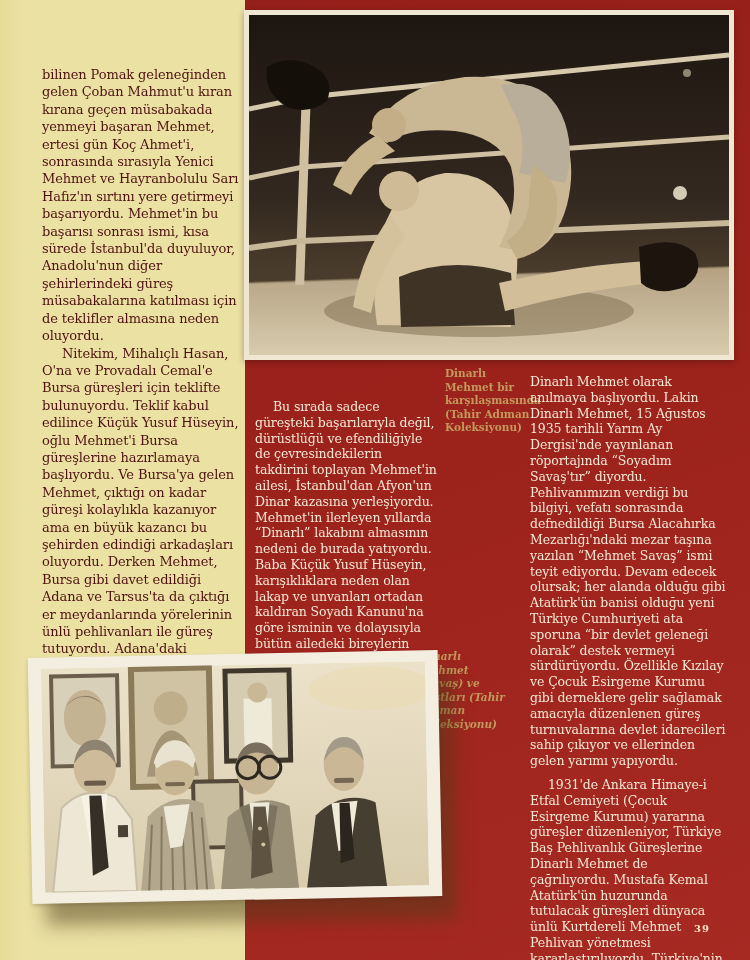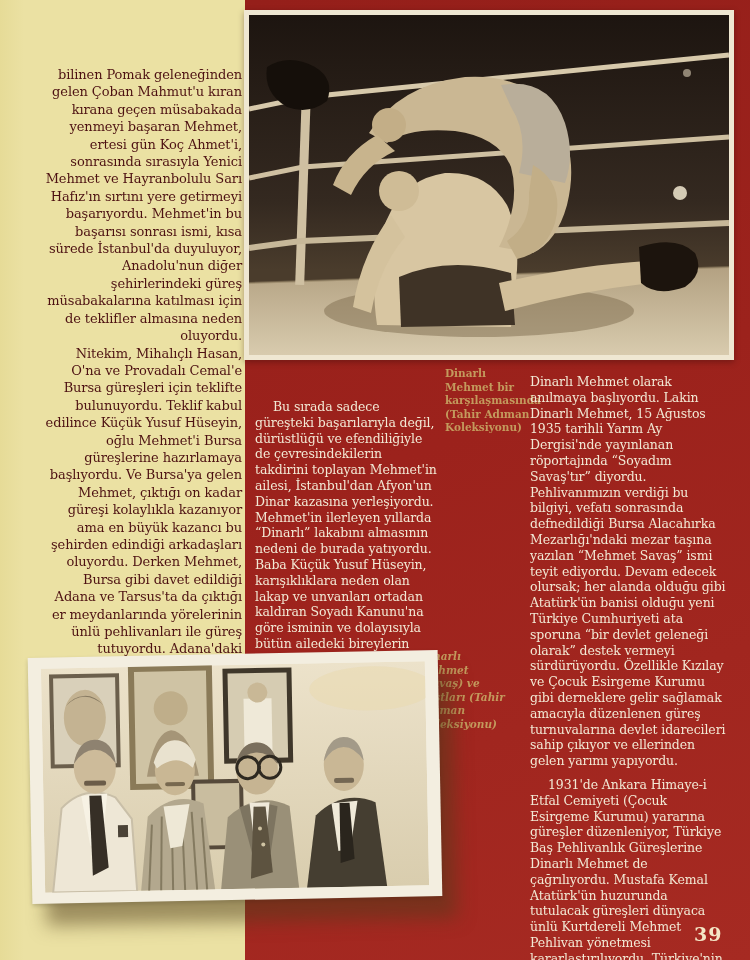--- a/index.html
+++ b/index.html
@@ -14,21 +14,21 @@
   }
   .red-panel{
     position:absolute;left:245px;top:0;width:505px;height:960px;
     background:linear-gradient(160deg,#951f1a 0%,#9c221c 45%,#a62a22 100%);
   }
   
   .left-col{
     position:absolute;left:42px;top:66px;width:200px;
     color:#4d1112;font-size:13px;line-height:17.4px;letter-spacing:-0.1px;
   }
-  .left-col p{margin:0;text-align:right;}
+  .left-col p{margin:0;}
   .left-col p.indented{text-indent:20px;}
   
   .photo-top{
     position:absolute;left:244px;top:10px;width:480px;height:340px;
     background:#efe7d2;padding:5px;
     box-shadow:0 2px 6px rgba(40,10,8,.35);
   }
   .photo-top svg{display:block;width:480px;height:340px;}
   
   .mid-col{
@@ -62,21 +62,21 @@
   
   .photo-bottom{
     position:absolute;left:30px;top:654px;width:384px;height:224px;
     background:#f3eee0;padding:11px 13px;
     transform:rotate(-1.1deg);transform-origin:50% 50%;
     box-shadow:14px 22px 18px rgba(80,60,25,.5),0 2px 4px rgba(0,0,0,.18);
   }
   .photo-bottom svg{display:block;width:384px;height:224px;}
   .page-number{
     position:absolute;left:694px;top:923px;color:#f4e6c6;
-    font-size:19px;font-weight:bold;letter-spacing:1px;
+    font-size:10px;font-weight:bold;letter-spacing:1px;
   }
 </style>
 </head>
 <body>
 
 <div>
 
   <div class="page-edge-shade"></div>
   <div class="red-panel"></div>
 

